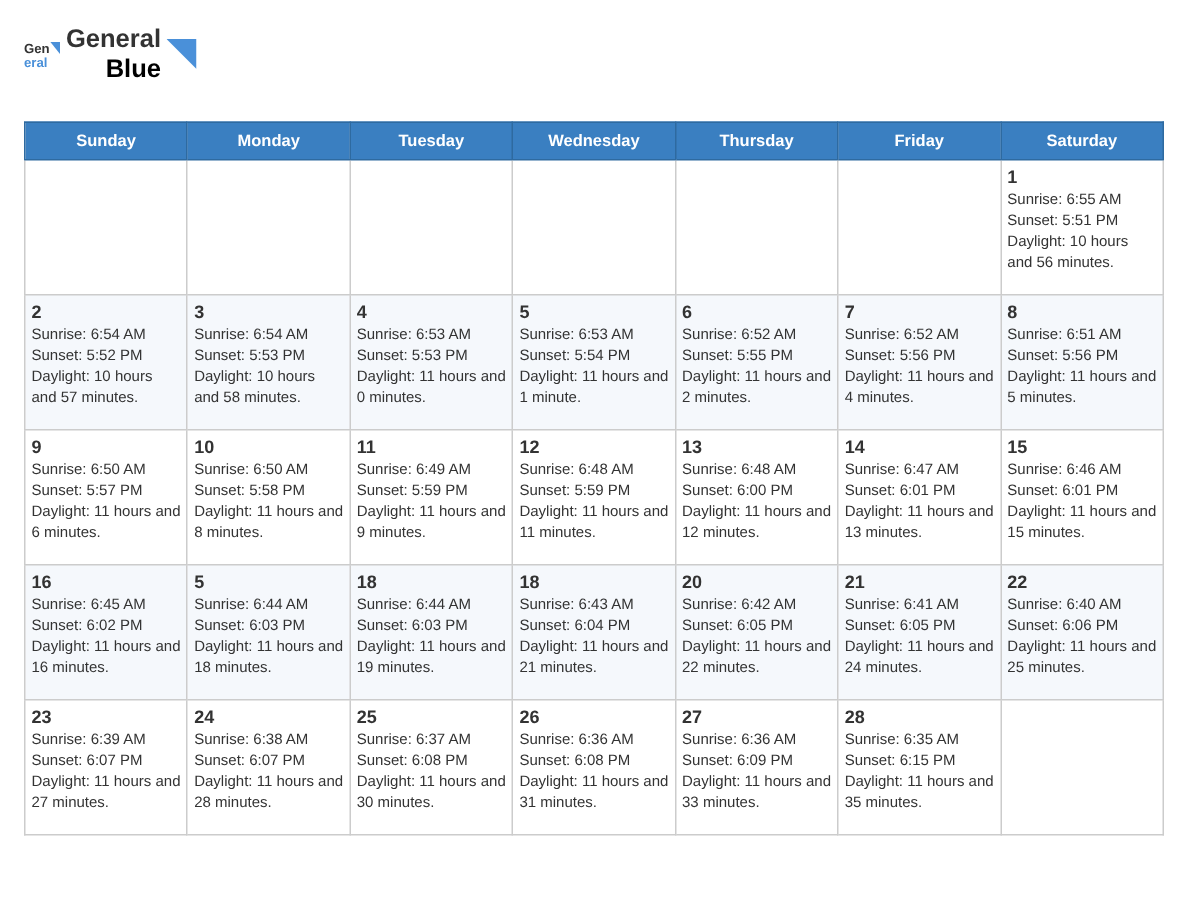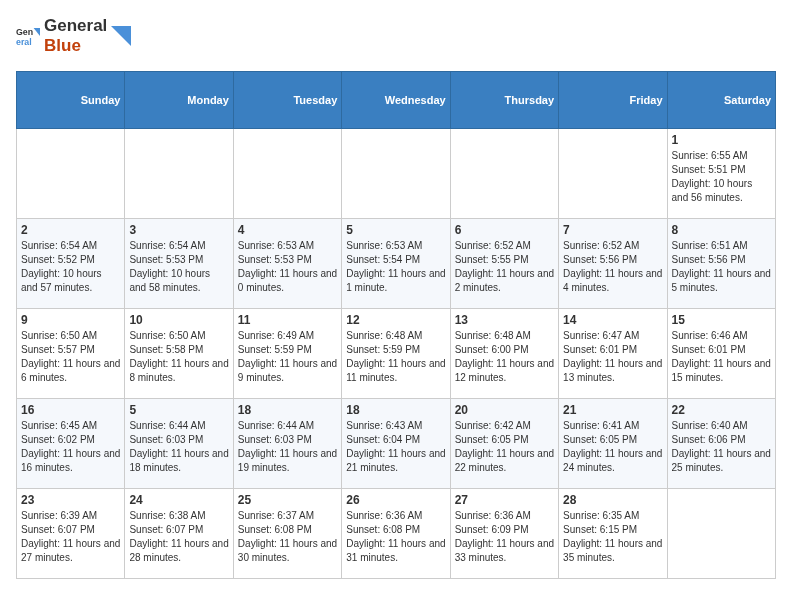--- a/index.html
+++ b/index.html
@@ -7,21 +7,21 @@
       font-family: Arial, sans-serif;
       background: #fff;
       width: 792px;
       min-height: 612px;
       padding: 16px;
     }
     .header-area {
       display: flex;
       justify-content: space-between;
       align-items: flex-start;
-      margin-bottom: 14px;
+      margin-bottom: 24px;
     }
     .logo {
       display: flex;
       align-items: center;
       gap: 4px;
     }
     .logo-icon {
       width: 24px;
       height: 24px;
     }
@@ -38,22 +38,22 @@
       color: #555;
     }
     .calendar {
       width: 100%;
       border-collapse: collapse;
       font-size: 10.5px;
     }
     .calendar thead tr th {
       background-color: #3a7fc1;
       color: white;
-      padding: 22px 4px;
-      text-align: right;
+      padding: 6px 4px;
+      text-align: center;
       font-weight: bold;
       font-size: 11px;
       border: 1px solid #2e6aa0;
     }
     .calendar tbody tr td {
       vertical-align: top;
       border: 1px solid #ccc;
       padding: 4px;
       height: 90px;
       width: 108px;
@@ -82,23 +82,23 @@
 <body>
 
 <div class="header-area">
   <div class="logo">
     <svg class="logo-icon" viewBox="0 0 30 30" xmlns="http://www.w3.org/2000/svg">
       <text y="14" font-size="11" font-family="Arial" font-weight="bold" fill="#333">Gen</text>
       <text y="26" font-size="11" font-family="Arial" font-weight="bold" fill="#4a90d9">eral</text>
       <polygon points="22,5 30,5 30,15" fill="#4a90d9"></polygon>
     </svg>
     <div>
-      <div style="display:flex; flex-direction:column; line-height:1.2;">
+      <div style="display:flex; flex-direction:column; line-height:1.2;align-items:flex-end;">
         <span style="font-size:17px; font-weight:bold; color:#333;">General</span>
-        <span style="font-size:17px; font-weight:bold; color:#c2410c;">Blue</span>
+        <span style="font-size:17px; font-weight:bold; color:#000000;">Blue</span>
       </div>
     </div>
 
     <svg width="20" height="20" viewBox="0 0 20 20">
       <polygon points="0,0 20,0 20,20" fill="#4a90d9"></polygon>
     </svg>
   </div>
   <div class="title-area">
   </div>
 </div>

